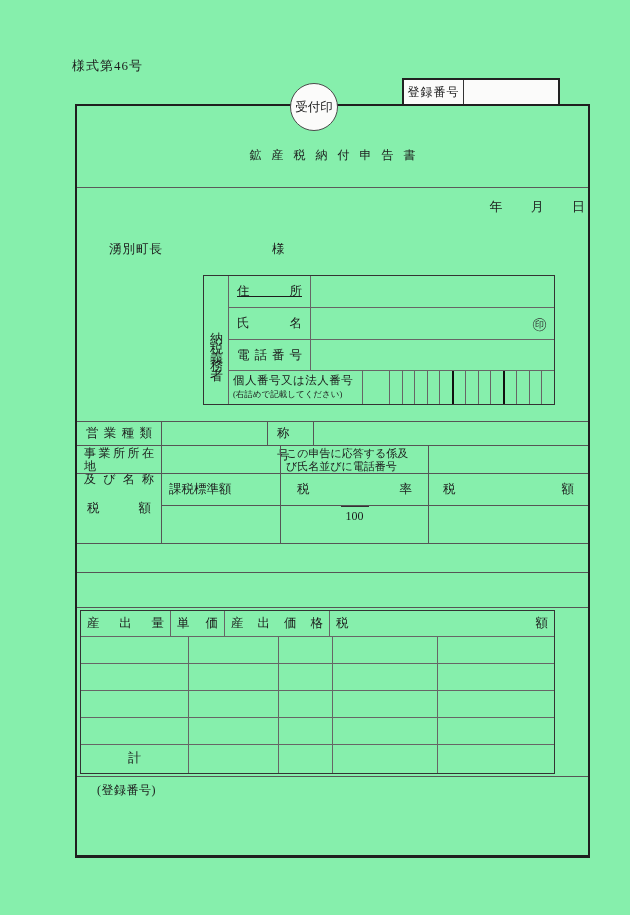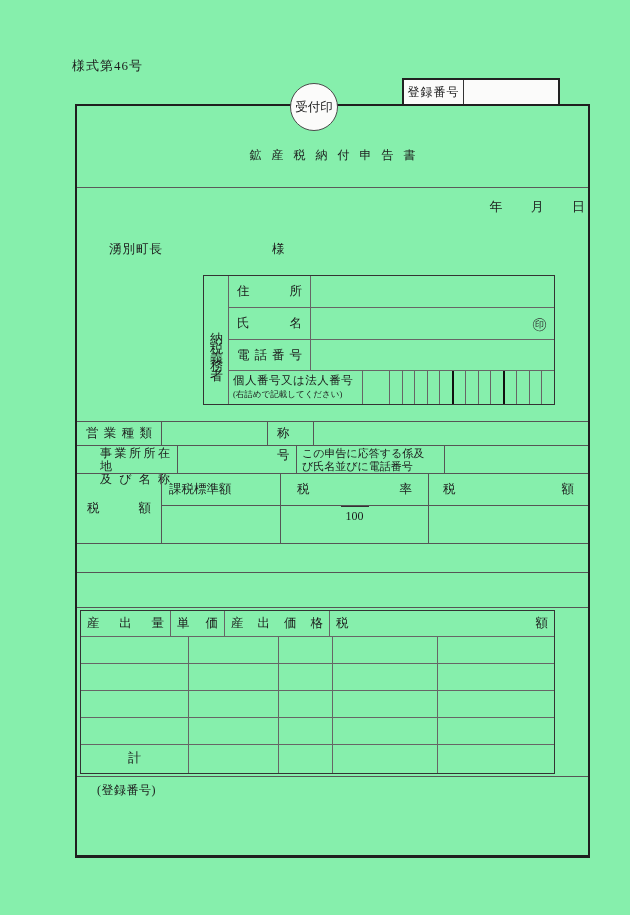--- a/index.html
+++ b/index.html
@@ -69,41 +69,41 @@
   }
   .tp-main { flex: 1; display: flex; flex-direction: column; }
   .tp-row { display: flex; }
   .tp-row + .tp-row { border-top: 1px solid #666; }
   .tp-r1 { height: 31px; } .tp-r2 { height: 32px; } .tp-r3 { height: 31px; }
   .tp-r4 { flex: 1; gap: 26px; }
   .tp-label {
     width: 82px; border-right: 1px solid #666;
     padding: 0 8px; text-align: justify; text-align-last: justify;
   }
-  .tp-r1 .tp-label { line-height: 30px; }
+  .tp-r1 .tp-label { line-height: 30px; text-decoration: underline; }
   .tp-r2 .tp-label { line-height: 31px; }
   .tp-r3 .tp-label { line-height: 30px; }
   .tp-value { flex: 1; position: relative; }
   .seal-mark {
     position: absolute; right: 7px; top: 50%; transform: translateY(-50%);
     font-size: 15px; color: #2e2e2e;
   }
   .tp-num-label {
     width: 134px; border-right: 1px solid #666;
     padding: 2px 0 0 4px;
   }
   .tp-num-label .l1 { display: block; font-size: 11.5px; letter-spacing: 0.5px; }
   .tp-num-label .l2 { display: block; font-size: 8.5px; margin-top: 1px; }
   .num-grid { flex: 1; display: flex; }
   .num-cell { flex: 1; border-left: 1px solid #666; }
   .num-cell.thick { border-left: 2px solid #111; }
 
   
   .biz-row1 { top: 315px; left: 0; width: 100%; height: 24px; border-top: 1px solid #555; display: flex; }
-  .biz-row2 { top: 339px; left: 0; width: 100%; height: 28px; border-top: 1px solid #555; display: flex; padding-left: 16px; }
+  .biz-row2 { top: 339px; left: 0; width: 100%; height: 28px; border-top: 1px solid #555; display: flex; }
   .bcell { border-right: 1px solid #555; }
   .bcell:last-child { border-right: none; }
   .blabel { padding: 0 9px; text-align: justify; text-align-last: justify; font-size: 12.5px; }
   .biz-row1 .blabel { line-height: 22px; }
   .b-type-label { width: 85px; }
   .b-type-value { width: 106px; }
   .b-name-label { width: 46px; }
   .b-flex { flex: 1; }
   .b-office-label { width: 85px; padding: 1px 7px; font-size: 12px; }
   .b-office-label span { display: block; line-height: 13px; text-align: justify; text-align-last: justify; }

